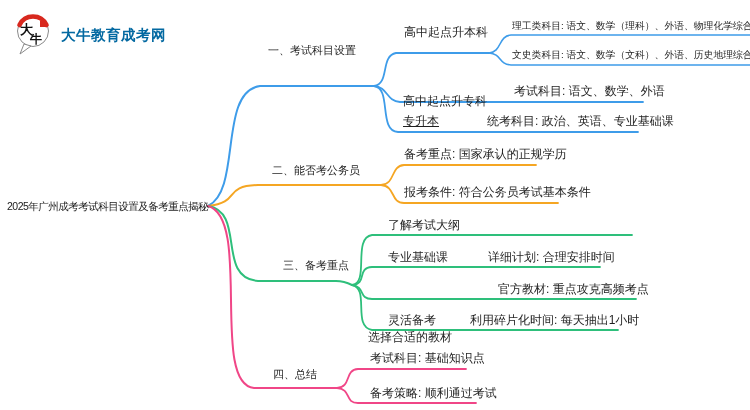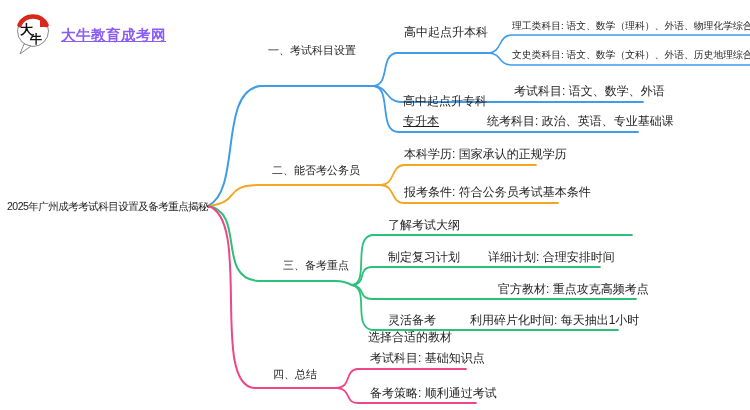--- a/index.html
+++ b/index.html
@@ -7,21 +7,21 @@
   .canvas{position:relative;width:750px;height:410px;background:#fff;overflow:hidden;}
   .wires{position:absolute;left:0;top:0;}
   .txt{position:absolute;white-space:nowrap;color:#1f1f1f;line-height:1.15;}
   .root-label{font-size:10.5px;letter-spacing:-0.5px;color:#1a1a1a;}
   .topic{font-size:11px;}
   .node{font-size:12px;}
   .leaf-sm{font-size:9.8px;}
   
   .logo{position:absolute;left:14px;top:12px;display:flex;align-items:center;gap:7px;}
   .logo-text{display:flex;flex-direction:column;}
-  .logo-title{font-size:14.5px;font-weight:700;color:#8b5cf6;letter-spacing:0.5px;text-decoration:underline;}
+  .logo-title{font-size:14.5px;font-weight:700;color:#0369a1;letter-spacing:0.5px;}
   .logo-sub{font-size:12px;font-weight:700;color:#2e9b41;letter-spacing:0.2px;margin-top:1px;}
 </style>
 </head>
 <body>
 
 <div class="canvas">
 
   <svg class="wires" width="750" height="410" viewBox="0 0 750 410">
 
     <g fill="none" stroke-width="2" stroke-linecap="round">
@@ -73,26 +73,26 @@
   <div class="txt topic" style="left:268px;top:44px;font-family:Liberation Serif, serif;">一、考试科目设置</div>
   <div class="txt node" style="left:404px;top:26px;">高中起点升本科</div>
   <div class="txt leaf-sm" style="left:512px;top:20px;">理工类科目: 语文、数学（理科）、外语、物理化学综合</div>
   <div class="txt leaf-sm" style="left:512px;top:49px;">文史类科目: 语文、数学（文科）、外语、历史地理综合</div>
   <div class="txt node" style="left:403px;top:85px;margin-top:10px;">高中起点升专科</div>
   <div class="txt node" style="left:514px;top:85px;">考试科目: 语文、数学、外语</div>
   <div class="txt node" style="left:403px;top:115px;text-decoration:underline;">专升本</div>
   <div class="txt node" style="left:487px;top:115px;">统考科目: 政治、英语、专业基础课</div>
 
   <div class="txt topic" style="left:272px;top:164px;">二、能否考公务员</div>
-  <div class="txt node" style="left:404px;top:148px;">本科学历: 国家承认的正规学历</div>
+  <div class="txt node" style="left:404px;top:148px;">备考重点: 国家承认的正规学历</div>
   <div class="txt node" style="left:404px;top:186px;">报考条件: 符合公务员考试基本条件</div>
 
   <div class="txt topic" style="left:283px;top:259px;">三、备考重点</div>
   <div class="txt node" style="left:388px;top:219px;">了解考试大纲</div>
-  <div class="txt node" style="left:388px;top:251px;">制定复习计划</div>
+  <div class="txt node" style="left:388px;top:251px;">专业基础课</div>
   <div class="txt node" style="left:488px;top:251px;">详细计划: 合理安排时间</div>
   <div class="txt node" style="left:368px;top:283px;margin-top:48px;">选择合适的教材</div>
   <div class="txt node" style="left:498px;top:283px;">官方教材: 重点攻克高频考点</div>
   <div class="txt node" style="left:388px;top:314px;">灵活备考</div>
   <div class="txt node" style="left:470px;top:314px;">利用碎片化时间: 每天抽出1小时</div>
 
   <div class="txt topic" style="left:273px;top:368px;">四、总结</div>
   <div class="txt node" style="left:370px;top:352px;">考试科目: 基础知识点</div>
   <div class="txt node" style="left:370px;top:387px;">备考策略: 顺利通过考试</div>
 

